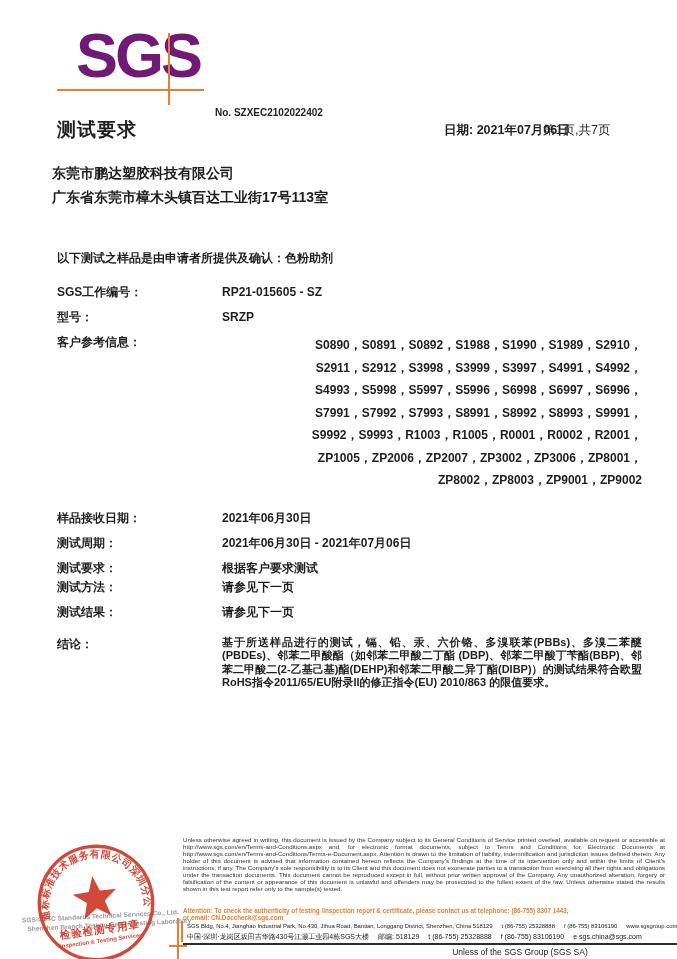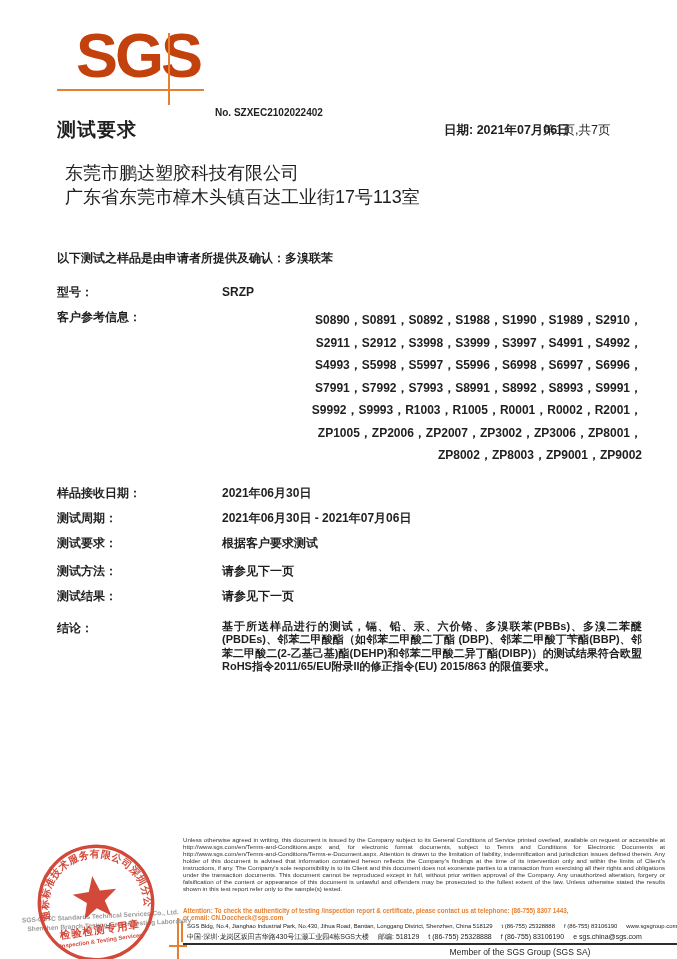--- a/index.html
+++ b/index.html
@@ -6,39 +6,39 @@
   .page{
     position:relative;width:677px;height:959px;background:#ffffff;
     margin:0 auto;overflow:hidden;
     font-family:"Liberation Sans","DejaVu Sans",sans-serif;
     color:#1f1f1f;
   }
   
   .logo-text{
     position:absolute;left:76px;top:24px;
     font-size:63px;font-weight:bold;letter-spacing:-3px;
-    color:#c2410c;line-height:1;
+    color:#701a75;line-height:1;
   }
   .logo-hline{position:absolute;left:57px;top:89px;width:147px;height:2px;background:#e87f2f;}
   .logo-vline{position:absolute;left:168px;top:33px;width:2px;height:72px;background:#e87f2f;}
   
   .title{position:absolute;left:57px;top:117px;font-size:19px;font-weight:bold;letter-spacing:1px;}
   .report-no{position:absolute;left:215px;top:107px;font-size:10px;font-weight:600;}
   .report-date{position:absolute;left:412px;top:122px;font-size:12.5px;font-weight:600;margin-left:32px;}
   .report-page{position:absolute;left:543px;top:122px;font-size:12.5px;font-weight:400;}
-  .applicant{position:absolute;left:65px;top:161px;font-size:18px;font-weight:400;line-height:24px;}
+  .applicant{position:absolute;left:52px;top:161px;font-size:14px;font-weight:700;line-height:24px;}
   
   .main{position:absolute;left:57px;top:250px;width:585px;font-size:12px;font-weight:600;}
   .intro{margin:0 0 17px 0;}
   .row{display:flex;margin-bottom:9px;line-height:16px;}
   .row .lbl{flex:0 0 165px;}
   .row .val{flex:1;}
   .refs .val div{line-height:22.5px;text-align:right;}
   .refs{margin-bottom:18px;}
-  .row.tight{margin-bottom:12px;}
+  .row.tight{margin-bottom:3px;}
   .conclusion{display:flex;margin-top:16px;line-height:16px;}
   .conclusion .lbl{flex:0 0 165px;}
   .conclusion .val{flex:1;font-size:11px;line-height:13.6px;text-align:justify;}
   
   .fineprint{
     position:absolute;left:183px;top:836px;width:482px;
     font-size:6.2px;line-height:7px;color:#333;text-align:justify;
     font-weight:normal;letter-spacing:0;
   }
   .attention{
@@ -77,22 +77,26 @@
   <div class="report-no">No. SZXEC2102022402</div>
   <div class="report-date">日期: 2021年07月06日</div>
   <div class="report-page">第1页,共7页</div>
 
   <div class="applicant">
     <div>东莞市鹏达塑胶科技有限公司</div>
     <div>广东省东莞市樟木头镇百达工业街17号113室</div>
   </div>
 
   <div class="main">
-    <p class="intro">以下测试之样品是由申请者所提供及确认：多溴联苯</p>
+    <p class="intro">以下测试之样品是由申请者所提供及确认：色粉助剂</p>
 
+    <div class="row">
+      <span class="lbl">SGS工作编号：</span>
+      <span class="val">RP21-015605 - SZ</span>
+    </div>
 
     <div class="row">
       <span class="lbl">型号：</span>
       <span class="val">SRZP</span>
     </div>
 
     <div class="row refs">
       <span class="lbl">客户参考信息：</span>
       <span class="val">
         <div>S0890，S0891，S0892，S1988，S1990，S1989，S2910，</div>
@@ -125,21 +129,21 @@
       <span class="val">请参见下一页</span>
     </div>
 
     <div class="row">
       <span class="lbl">测试结果：</span>
       <span class="val">请参见下一页</span>
     </div>
 
     <div class="conclusion">
       <span class="lbl">结论：</span>
-      <span class="val">基于所送样品进行的测试，镉、铅、汞、六价铬、多溴联苯(PBBs)、多溴二苯醚(PBDEs)、邻苯二甲酸酯（如邻苯二甲酸二丁酯 (DBP)、邻苯二甲酸丁苄酯(BBP)、邻苯二甲酸二(2-乙基己基)酯(DEHP)和邻苯二甲酸二异丁酯(DIBP)）的测试结果符合欧盟RoHS指令2011/65/EU附录II的修正指令(EU) 2015/863 的限值要求。</span>
+      <span class="val">基于所送样品进行的测试，镉、铅、汞、六价铬、多溴联苯(PBBs)、多溴二苯醚(PBDEs)、邻苯二甲酸酯（如邻苯二甲酸二丁酯 (DBP)、邻苯二甲酸丁苄酯(BBP)、邻苯二甲酸二(2-乙基己基)酯(DEHP)和邻苯二甲酸二异丁酯(DIBP)）的测试结果符合欧盟RoHS指令2011/65/EU附录II的修正指令(EU) 2010/863 的限值要求。</span>
     </div>
   </div>
 
   <div class="fineprint">Unless otherwise agreed in writing, this document is issued by the Company subject to its General Conditions of Service printed overleaf, available on request or accessible at http://www.sgs.com/en/Terms-and-Conditions.aspx and, for electronic format documents, subject to Terms and Conditions for Electronic Documents at http://www.sgs.com/en/Terms-and-Conditions/Terms-e-Document.aspx. Attention is drawn to the limitation of liability, indemnification and jurisdiction issues defined therein. Any holder of this document is advised that information contained hereon reflects the Company's findings at the time of its intervention only and within the limits of Client's instructions, if any. The Company's sole responsibility is to its Client and this document does not exonerate parties to a transaction from exercising all their rights and obligations under the transaction documents. This document cannot be reproduced except in full, without prior written approval of the Company. Any unauthorized alteration, forgery or falsification of the content or appearance of this document is unlawful and offenders may be prosecuted to the fullest extent of the law. Unless otherwise stated the results shown in this test report refer only to the sample(s) tested.</div>
 
   <div class="attention">
     <div>Attention: To check the authenticity of testing /inspection report &amp; certificate, please contact us at telephone: (86-755) 8307 1443,</div>
     <div>or email: CN.Doccheck@sgs.com</div>
   </div>
 
@@ -153,21 +157,21 @@
     <div class="addr-row cn">
       <span>中国·深圳·龙岗区坂田吉华路430号江灏工业园4栋SGS大楼</span>
       <span>邮编: 518129</span>
       <span>t (86-755) 25328888</span>
       <span>f (86-755) 83106190</span>
       <span>e  sgs.china@sgs.com</span>
     </div>
   </div>
 
   <div class="member-line"></div>
-  <div class="member">Member of the SGS Group (SGS SA)</div>
+  <div class="member">Unless of the SGS Group (SGS SA)</div>
   <div class="cropmark-v"></div>
   <div class="cropmark-h"></div>
 
   <div class="labname">
     <div>SGS-CSTC Standards Technical Services Co., Ltd.</div>
     <div>Shenzhen Branch Testing Center Testing Laboratory</div>
   </div>
 
   <svg class="stamp" viewBox="0 0 120 120">
     <defs>

